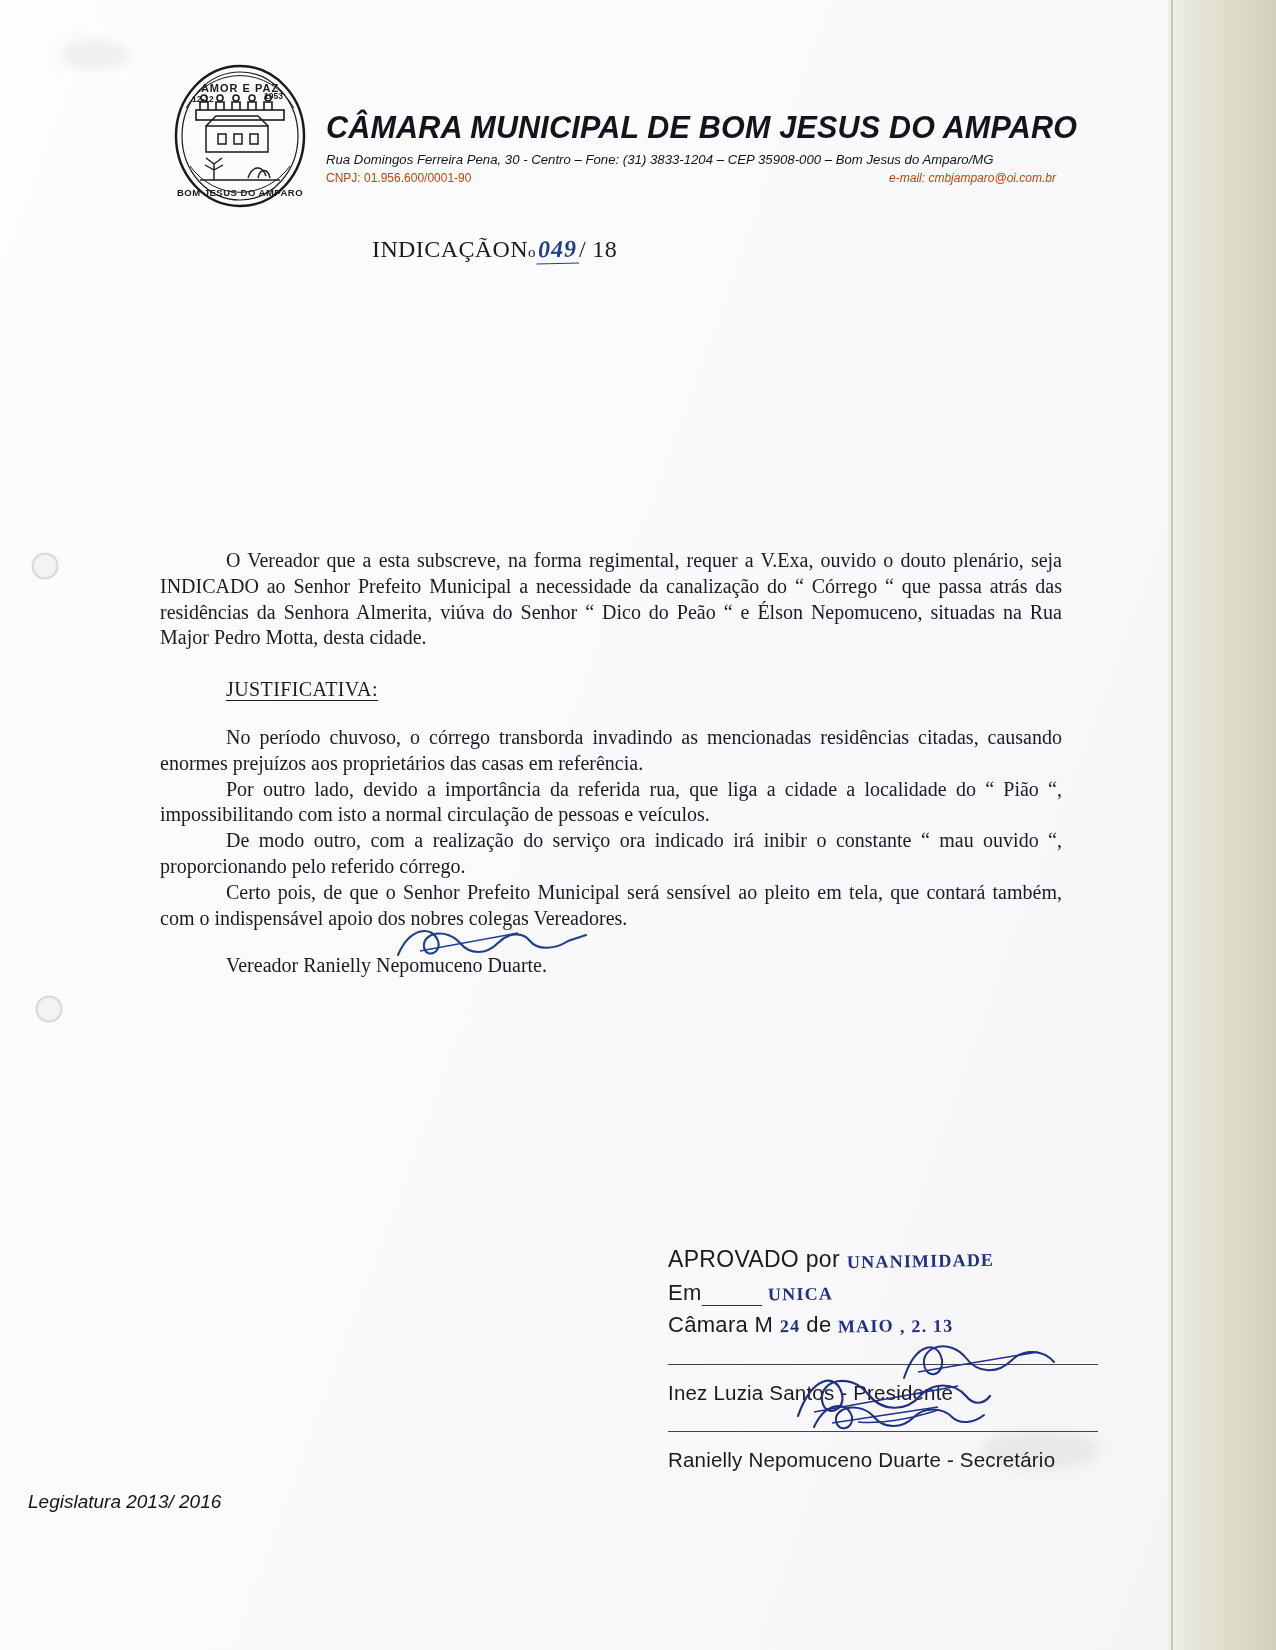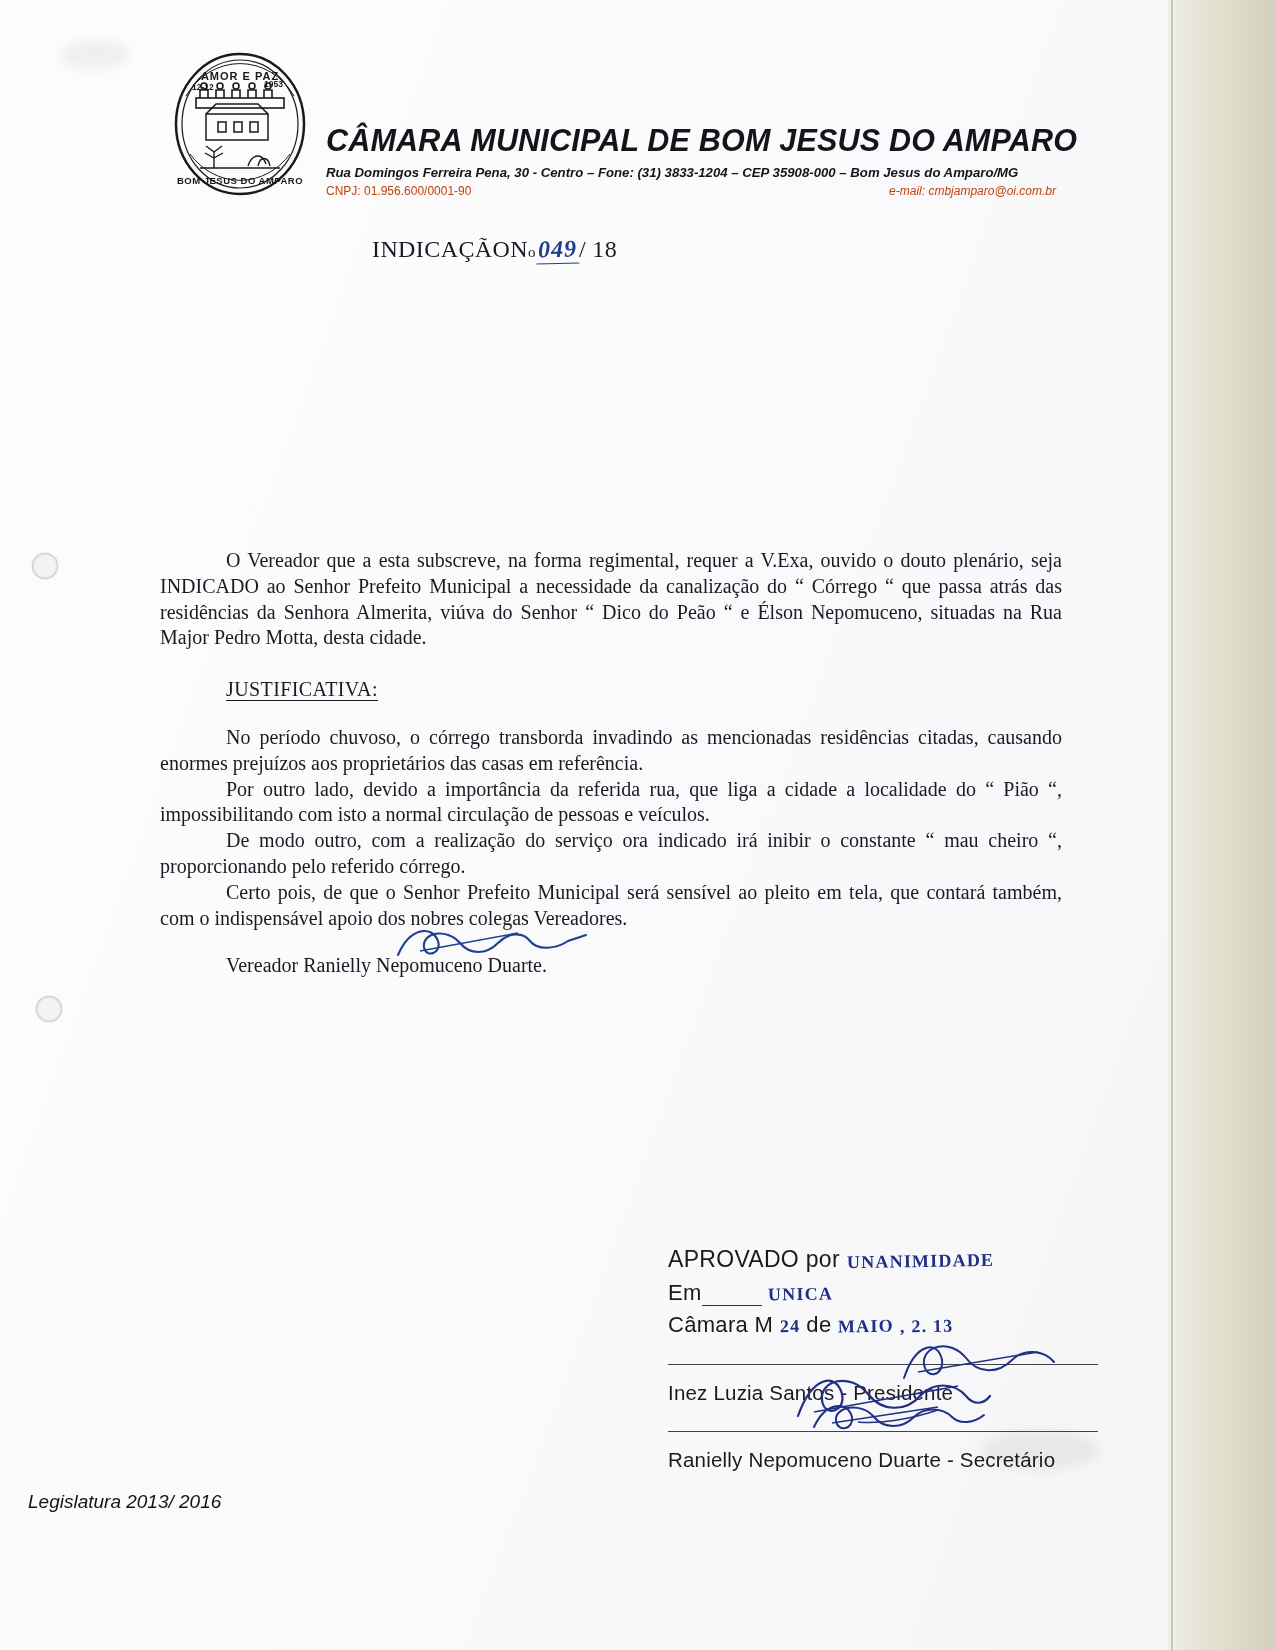--- a/index.html
+++ b/index.html
@@ -49,24 +49,24 @@
     background: #f3f3f5;
     box-shadow: inset 0 0 3px rgba(0,0,0,.35), 0 0 2px rgba(0,0,0,.15);
   }
   .punch.p1 { left: 32px; top: 553px; }
   .punch.p2 { left: 36px; top: 996px; }
 
   
   .letterhead {
     position: absolute;
     left: 0;
-    top: 50px;
+    top: 62px;
     width: 1160px;
     display: flex;
-    align-items: flex-end;
+    align-items: flex-start;
   }
   .crest {
     width: 136px;
     height: 148px;
     margin-left: 172px;
     position: relative;
     flex: 0 0 auto;
   }
   .crest svg { display: block; }
   .head-text {
@@ -77,21 +77,21 @@
     font-family: "Liberation Sans", sans-serif;
     font-weight: bold;
     font-style: italic;
     font-size: 30.5px;
     letter-spacing: .2px;
     white-space: nowrap;
     color: #14141c;
   }
   .addr-line {
     font-family: "Liberation Sans", sans-serif;
-    font-weight: bold;
+    font-weight: normal;
     font-style: italic;
     font-size: 13.2px;
     margin-top: 7px;
     color: #14141c;
     white-space: nowrap;
   }
   .cnpj-row {
     display: flex;
     justify-content: space-between;
     width: 730px;
@@ -316,21 +316,21 @@
     <span class="handwritten">049</span>
     <span>/ 18</span>
   </div>
 
 
   <div class="body">
     <p class="indent">O Vereador que a esta subscreve, na forma regimental, requer a V.Exa, ouvido o douto plenário, seja INDICADO ao Senhor Prefeito Municipal a necessidade da canalização do “ Córrego “ que passa atrás das residências da Senhora Almerita, viúva do Senhor “ Dico do Peão “ e Élson Nepomuceno, situadas na Rua Major Pedro Motta, desta cidade.</p>
     <p class="just-head"><span>JUSTIFICATIVA:</span></p>
     <p class="indent small-gap">No período chuvoso, o córrego transborda invadindo as mencionadas residências citadas, causando enormes prejuízos aos proprietários das casas em referência.</p>
     <p class="indent">Por outro lado, devido a importância da referida rua, que liga a cidade a localidade do “ Pião “, impossibilitando com isto a normal circulação de pessoas e veículos.</p>
-    <p class="indent">De modo outro, com a realização do serviço ora indicado irá inibir o constante “ mau cheiro “, proporcionando pelo referido córrego.</p>
+    <p class="indent">De modo outro, com a realização do serviço ora indicado irá inibir o constante “ mau ouvido “, proporcionando pelo referido córrego.</p>
     <p class="indent">Certo pois, de que o Senhor Prefeito Municipal será sensível ao pleito em tela, que contará também, com o indispensável apoio dos nobres colegas Vereadores.</p>
     <p class="vereador-line">
       <svg class="sig-script" viewBox="0 0 250 42">
         <path d="M8 34 C20 6, 42 4, 48 20 C52 32, 36 38, 34 26 C32 12, 56 6, 70 22 C80 34, 96 34, 108 22 C118 12, 132 10, 140 20 C148 30, 166 28, 178 20 L196 14" fill="none" stroke="#1d3f8f" stroke-width="2.1" stroke-linecap="round"></path>
         <path d="M30 30 L128 12" fill="none" stroke="#1d3f8f" stroke-width="1.6"></path>
       </svg>
       <span>Vereador Ranielly Nepomuceno Duarte.</span>
     </p>
   </div>
 

